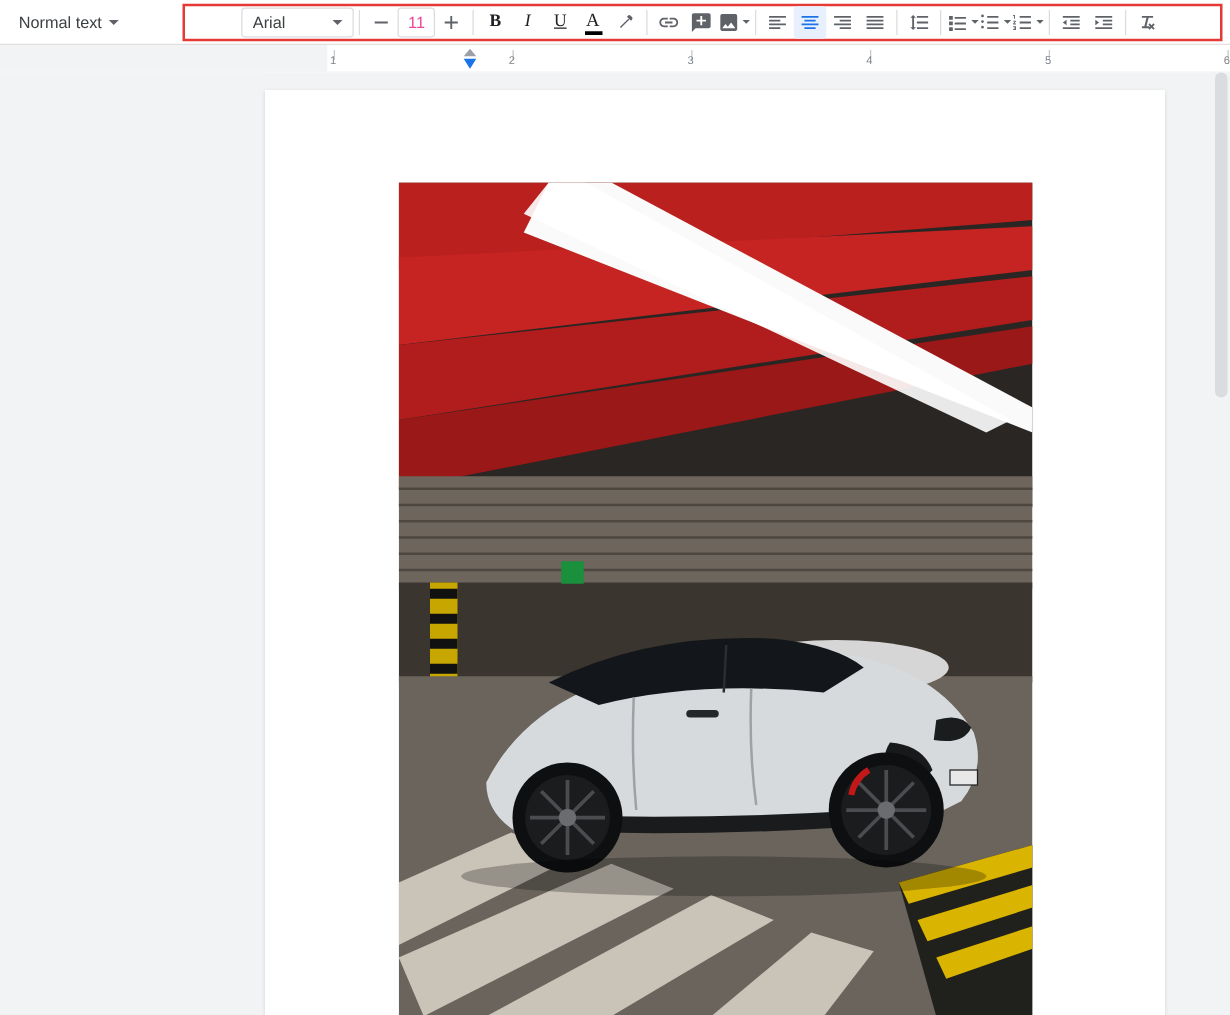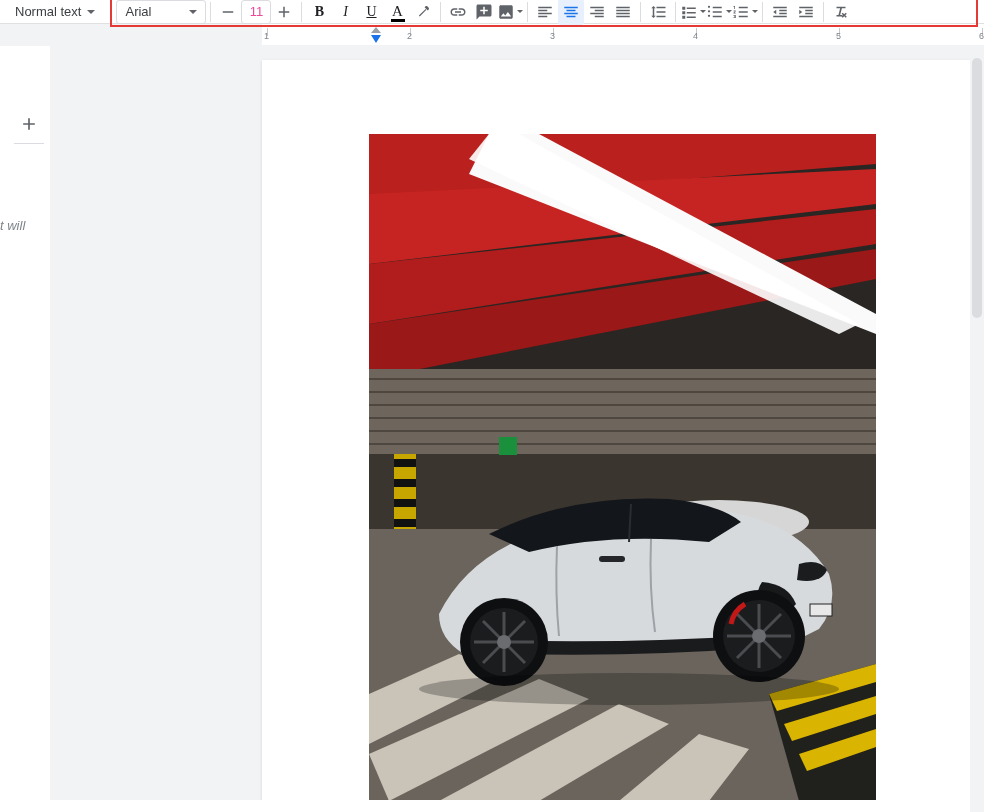--- a/index.html
+++ b/index.html
@@ -1,23 +1,23 @@
 <!DOCTYPE html>
 <html><head>
 <meta charset="utf-8">
 <style>
 * { margin:0; padding:0; box-sizing:border-box; }
 body { font-family:Arial,sans-serif; background:#fff; width:984px; height:812px; overflow:hidden; position:relative; }
 
 
-.toolbar { height:24px; display:flex; align-items:center; padding:0 6px; border-bottom:1px solid #e0e0e0; background:#fff; position:relative; z-index:10;}
+.toolbar { height:36px; display:flex; align-items:center; padding:0 6px; border-bottom:1px solid #e0e0e0; background:#fff; position:relative; z-index:10;gap:36px;}
 .style-selector { display:flex; align-items:center; height:26px; padding:0 8px; font-size:13px; color:#3c4043; cursor:pointer; border:1px solid transparent; border-radius:3px; }
 .dropdown-arrow { width:0; height:0; border-left:4px solid transparent; border-right:4px solid transparent; border-top:4px solid #5f6368; margin-left:6px;}
 
-.highlight-box { border:2px solid #e53935; height:30px; display:flex; align-items:center; padding:0 4px; margin-left:6px; flex:1; }
+.highlight-box { border:2px solid #e53935; height:30px; display:flex; align-items:center; padding:0 4px; margin-left:6px; flex:1;justify-content:center; }
 
 .font-selector { display:flex; align-items:center; height:24px; padding:0 8px; font-size:13px; color:#3c4043; border:1px solid #dadce0; border-radius:3px; width:90px; justify-content:space-between; cursor:pointer;}
 .sep { width:1px; height:20px; background:#dadce0; margin:0 4px;}
 .tbtn { width:26px; height:26px; display:flex; align-items:center; justify-content:center; cursor:pointer; border-radius:3px; color:#5f6368; font-size:14px; position:relative;}
 .tbtn.active { background:#e8f0fe; color:#1a73e8;}
 .fontsize-input { width:30px; height:24px; border:1px solid #dadce0; text-align:center; font-size:13px; color:#ec4899; border-radius:3px;}
 .tbtn svg { width:18px; height:18px; fill:#5f6368;}
 .tbtn.active svg { fill:#1a73e8;}
 .tbtn .mini-arrow { width:0; height:0; border-left:3px solid transparent; border-right:3px solid transparent; border-top:3px solid #5f6368; margin-left:2px;}
 .tcolor-A { font-family:'Times New Roman',serif; font-size:15px; color:#202124; position:relative; display:inline-block;}
@@ -207,28 +207,20 @@
         <div class="num">5</div>
       </div>
     <div class="ruler-tick" style="left:720px;">
         <div class="bigtick"></div>
         <div class="num">6</div>
       </div>
   </div>
 </div>
 
 <div class="workspace">
-  <div class="sidebar">
-    <div class="add-btn">
-      <svg viewBox="0 0 24 24">
-          <path d="M19 13h-6v6h-2v-6H5v-2h6V5h2v6h6v2z"></path>
-        </svg>
-    </div>
-    <div class="sidebar-text">t will</div>
-  </div>
 
   <div class="canvas-area">
     <div class="gutter"></div>
     <div class="page">
       <div class="content">
         <div class="photo-wrap">
           <svg class="photo" viewBox="0 0 507 667" preserveAspectRatio="none" aria-label="Porsche Taycan 4s in parking garage">
 
             <rect x="0" y="0" width="507" height="260" fill="#2a2623"></rect>
 

